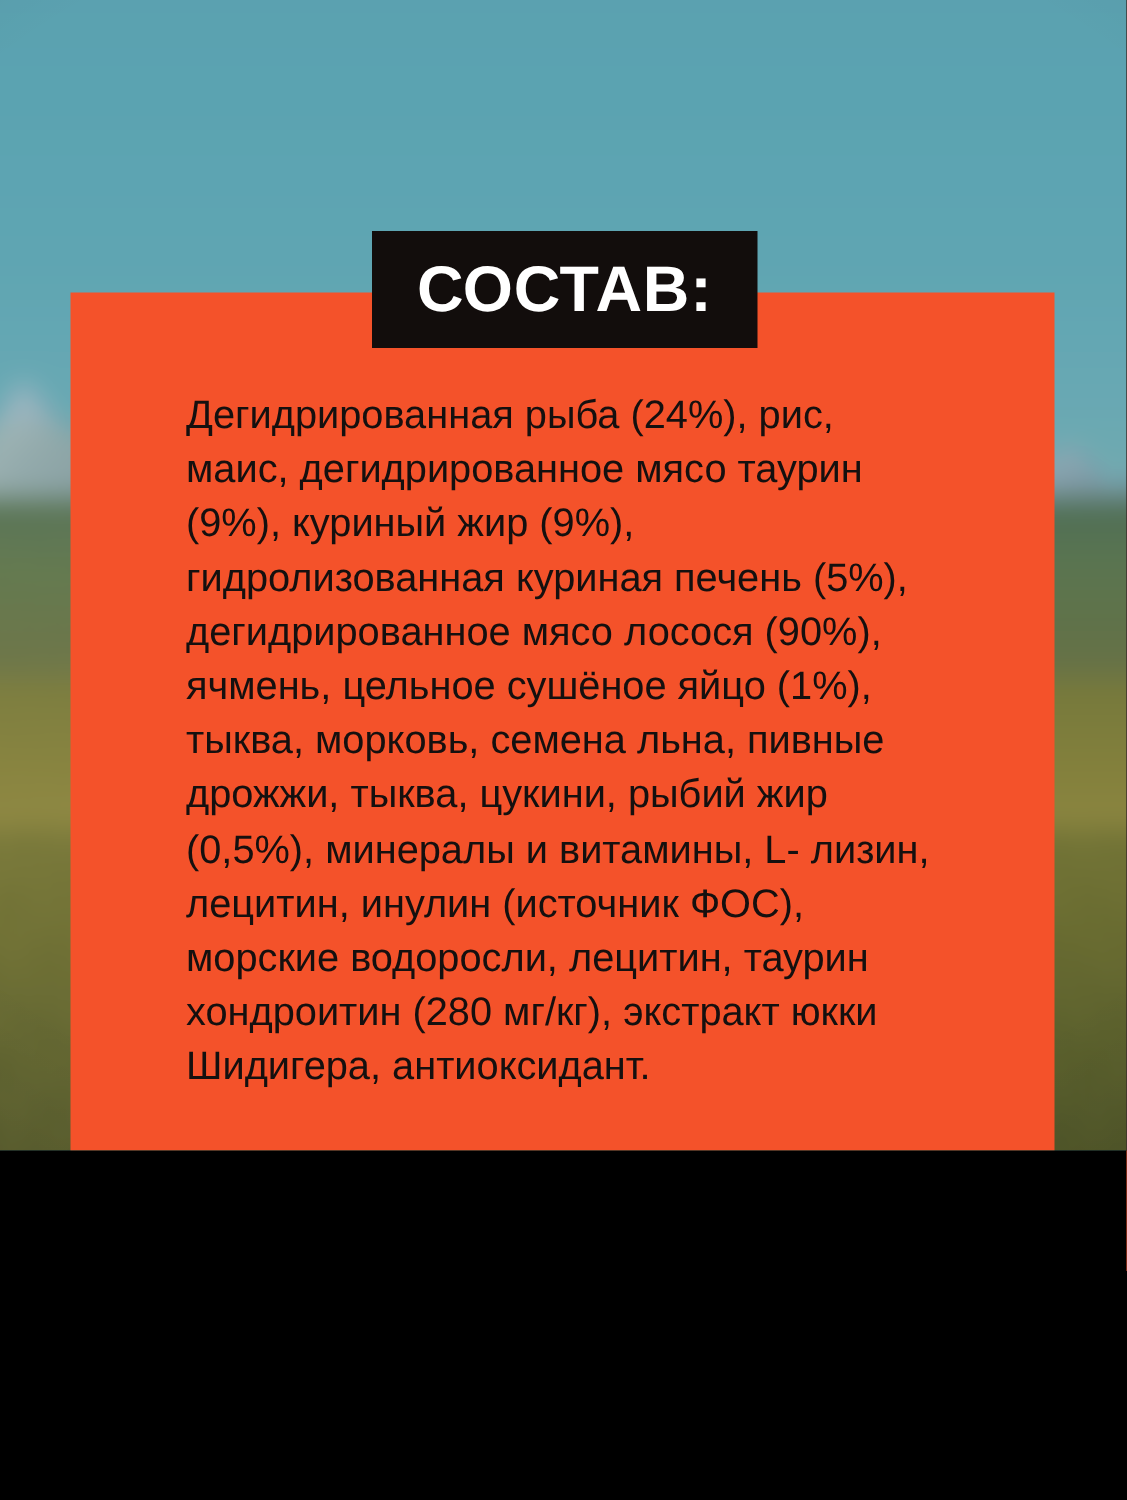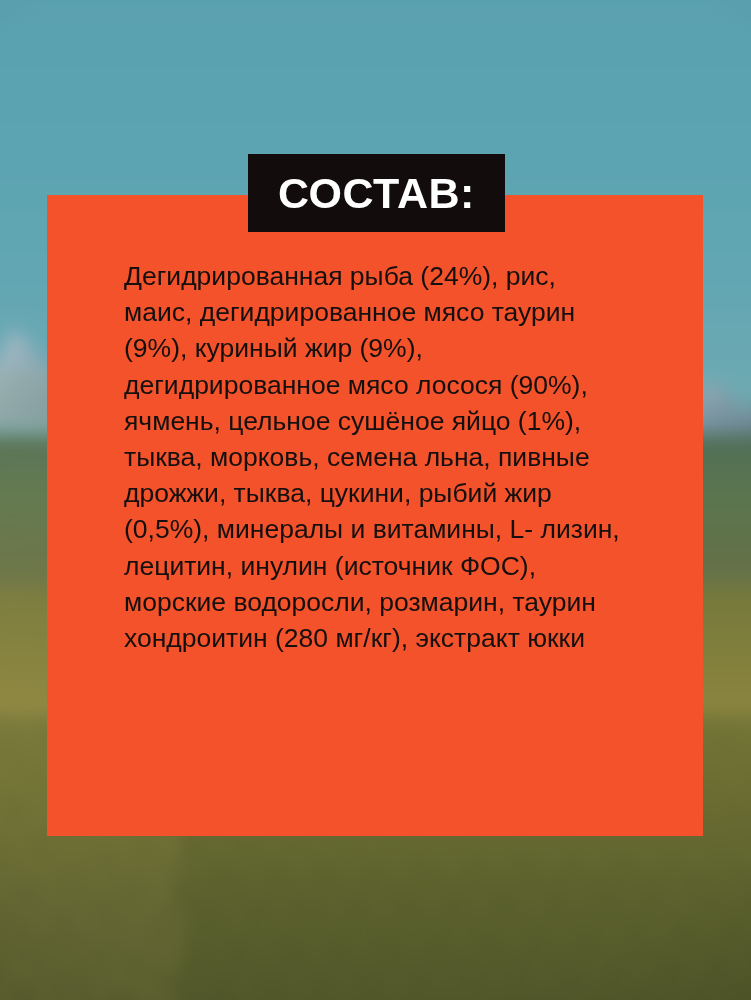--- a/index.html
+++ b/index.html
@@ -8,21 +8,21 @@
     padding: 0;
     background: #000;
   }
   body {
     font-family: "Liberation Sans", "DejaVu Sans", sans-serif;
   }
 
   #canvas {
     position: relative;
     width: 751px;
-    height: 1000px;
+    height: 767px;
     overflow: hidden;
     background: #3f7f8c;
   }
 
   
   .bg-photo {
     position: absolute;
     inset: -40px;
     filter: blur(9px) saturate(1.05);
   }
@@ -213,23 +213,25 @@
   <div id="orange-panel"></div>
 
   <div id="title-plate">
     <span class="title-text">СОСТАВ:</span>
   </div>
 
   <div id="ingredients-body">
     <div class="line">Дегидрированная рыба (24%), рис,</div>
     <div class="line">маис, дегидрированное мясо таурин</div>
     <div class="line">(9%), куриный жир (9%),</div>
+    <div class="line">гидролизованная куриная печень (5%),</div>
     <div class="line">дегидрированное мясо лосося (90%),</div>
     <div class="line">ячмень, цельное сушёное яйцо (1%),</div>
     <div class="line">тыква, морковь, семена льна, пивные</div>
     <div class="line">дрожжи, тыква, цукини, рыбий жир</div>
     <div class="line">(0,5%), минералы и витамины, L- лизин,</div>
     <div class="line">лецитин, инулин (источник ФОС),</div>
-    <div class="line">морские водоросли, розмарин, таурин</div>
+    <div class="line">морские водоросли, лецитин, таурин</div>
     <div class="line">хондроитин (280 мг/кг), экстракт юкки</div>
+    <div class="line">Шидигера, антиоксидант.</div>
   </div>
 
 </div>
 
 </body></html>

